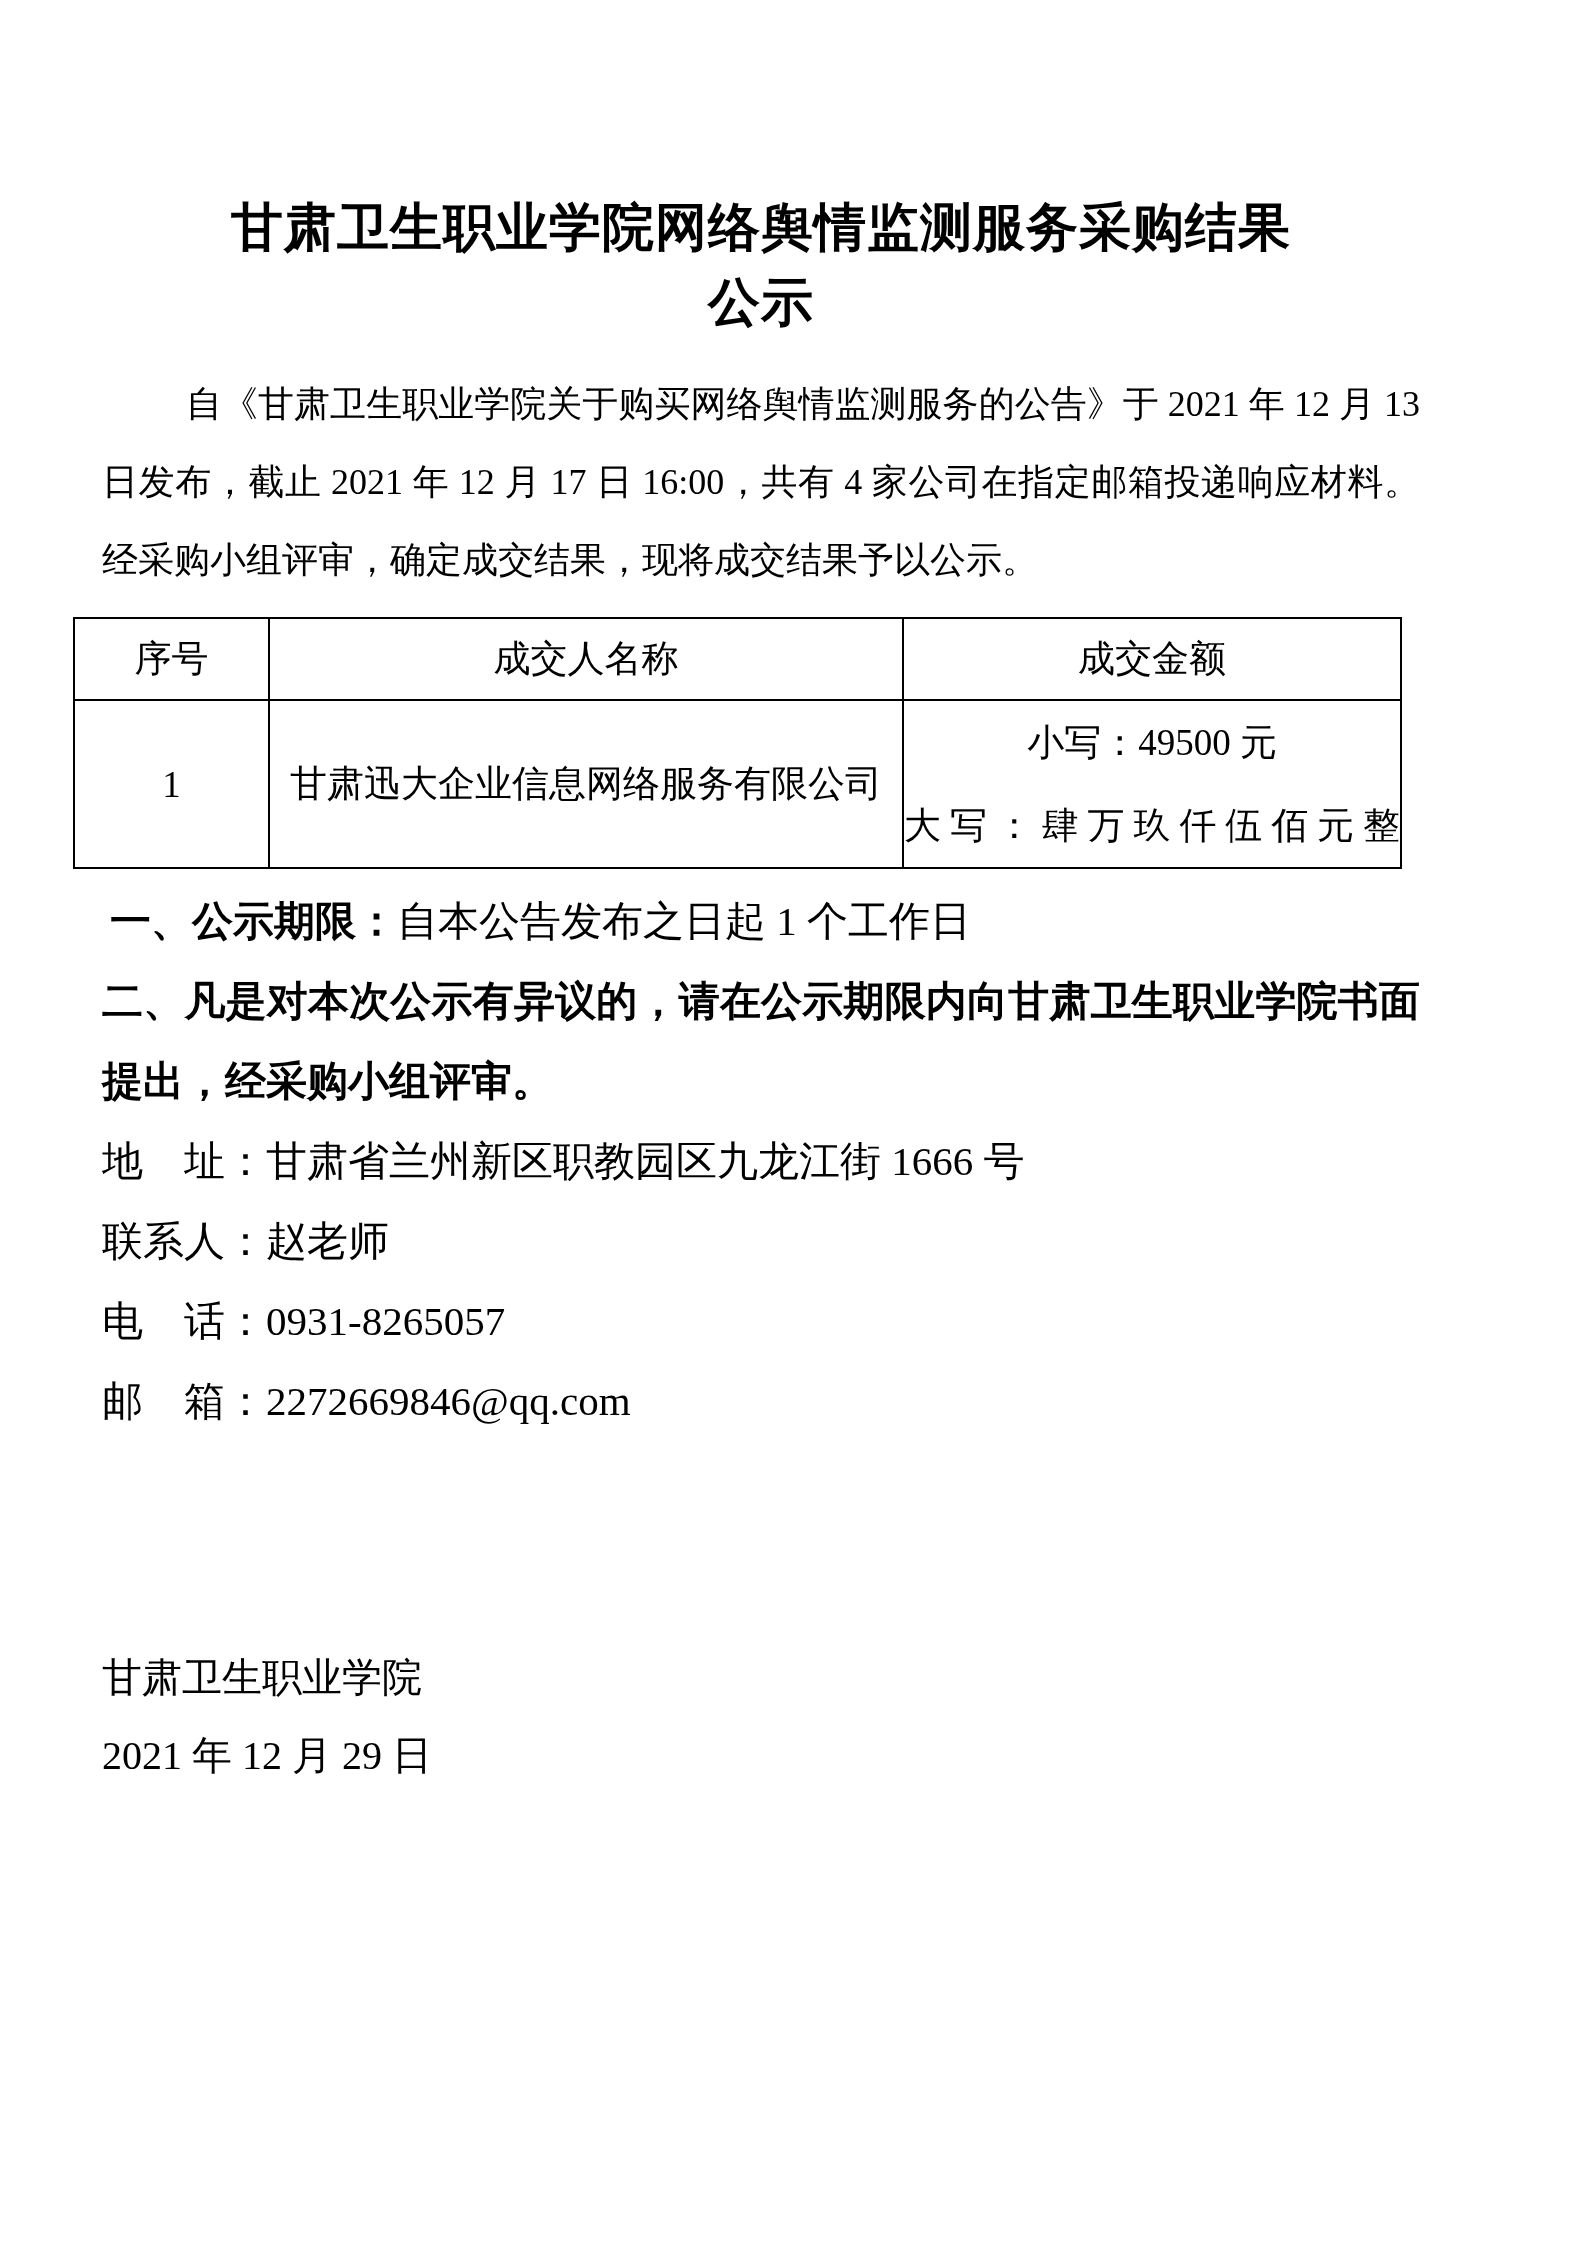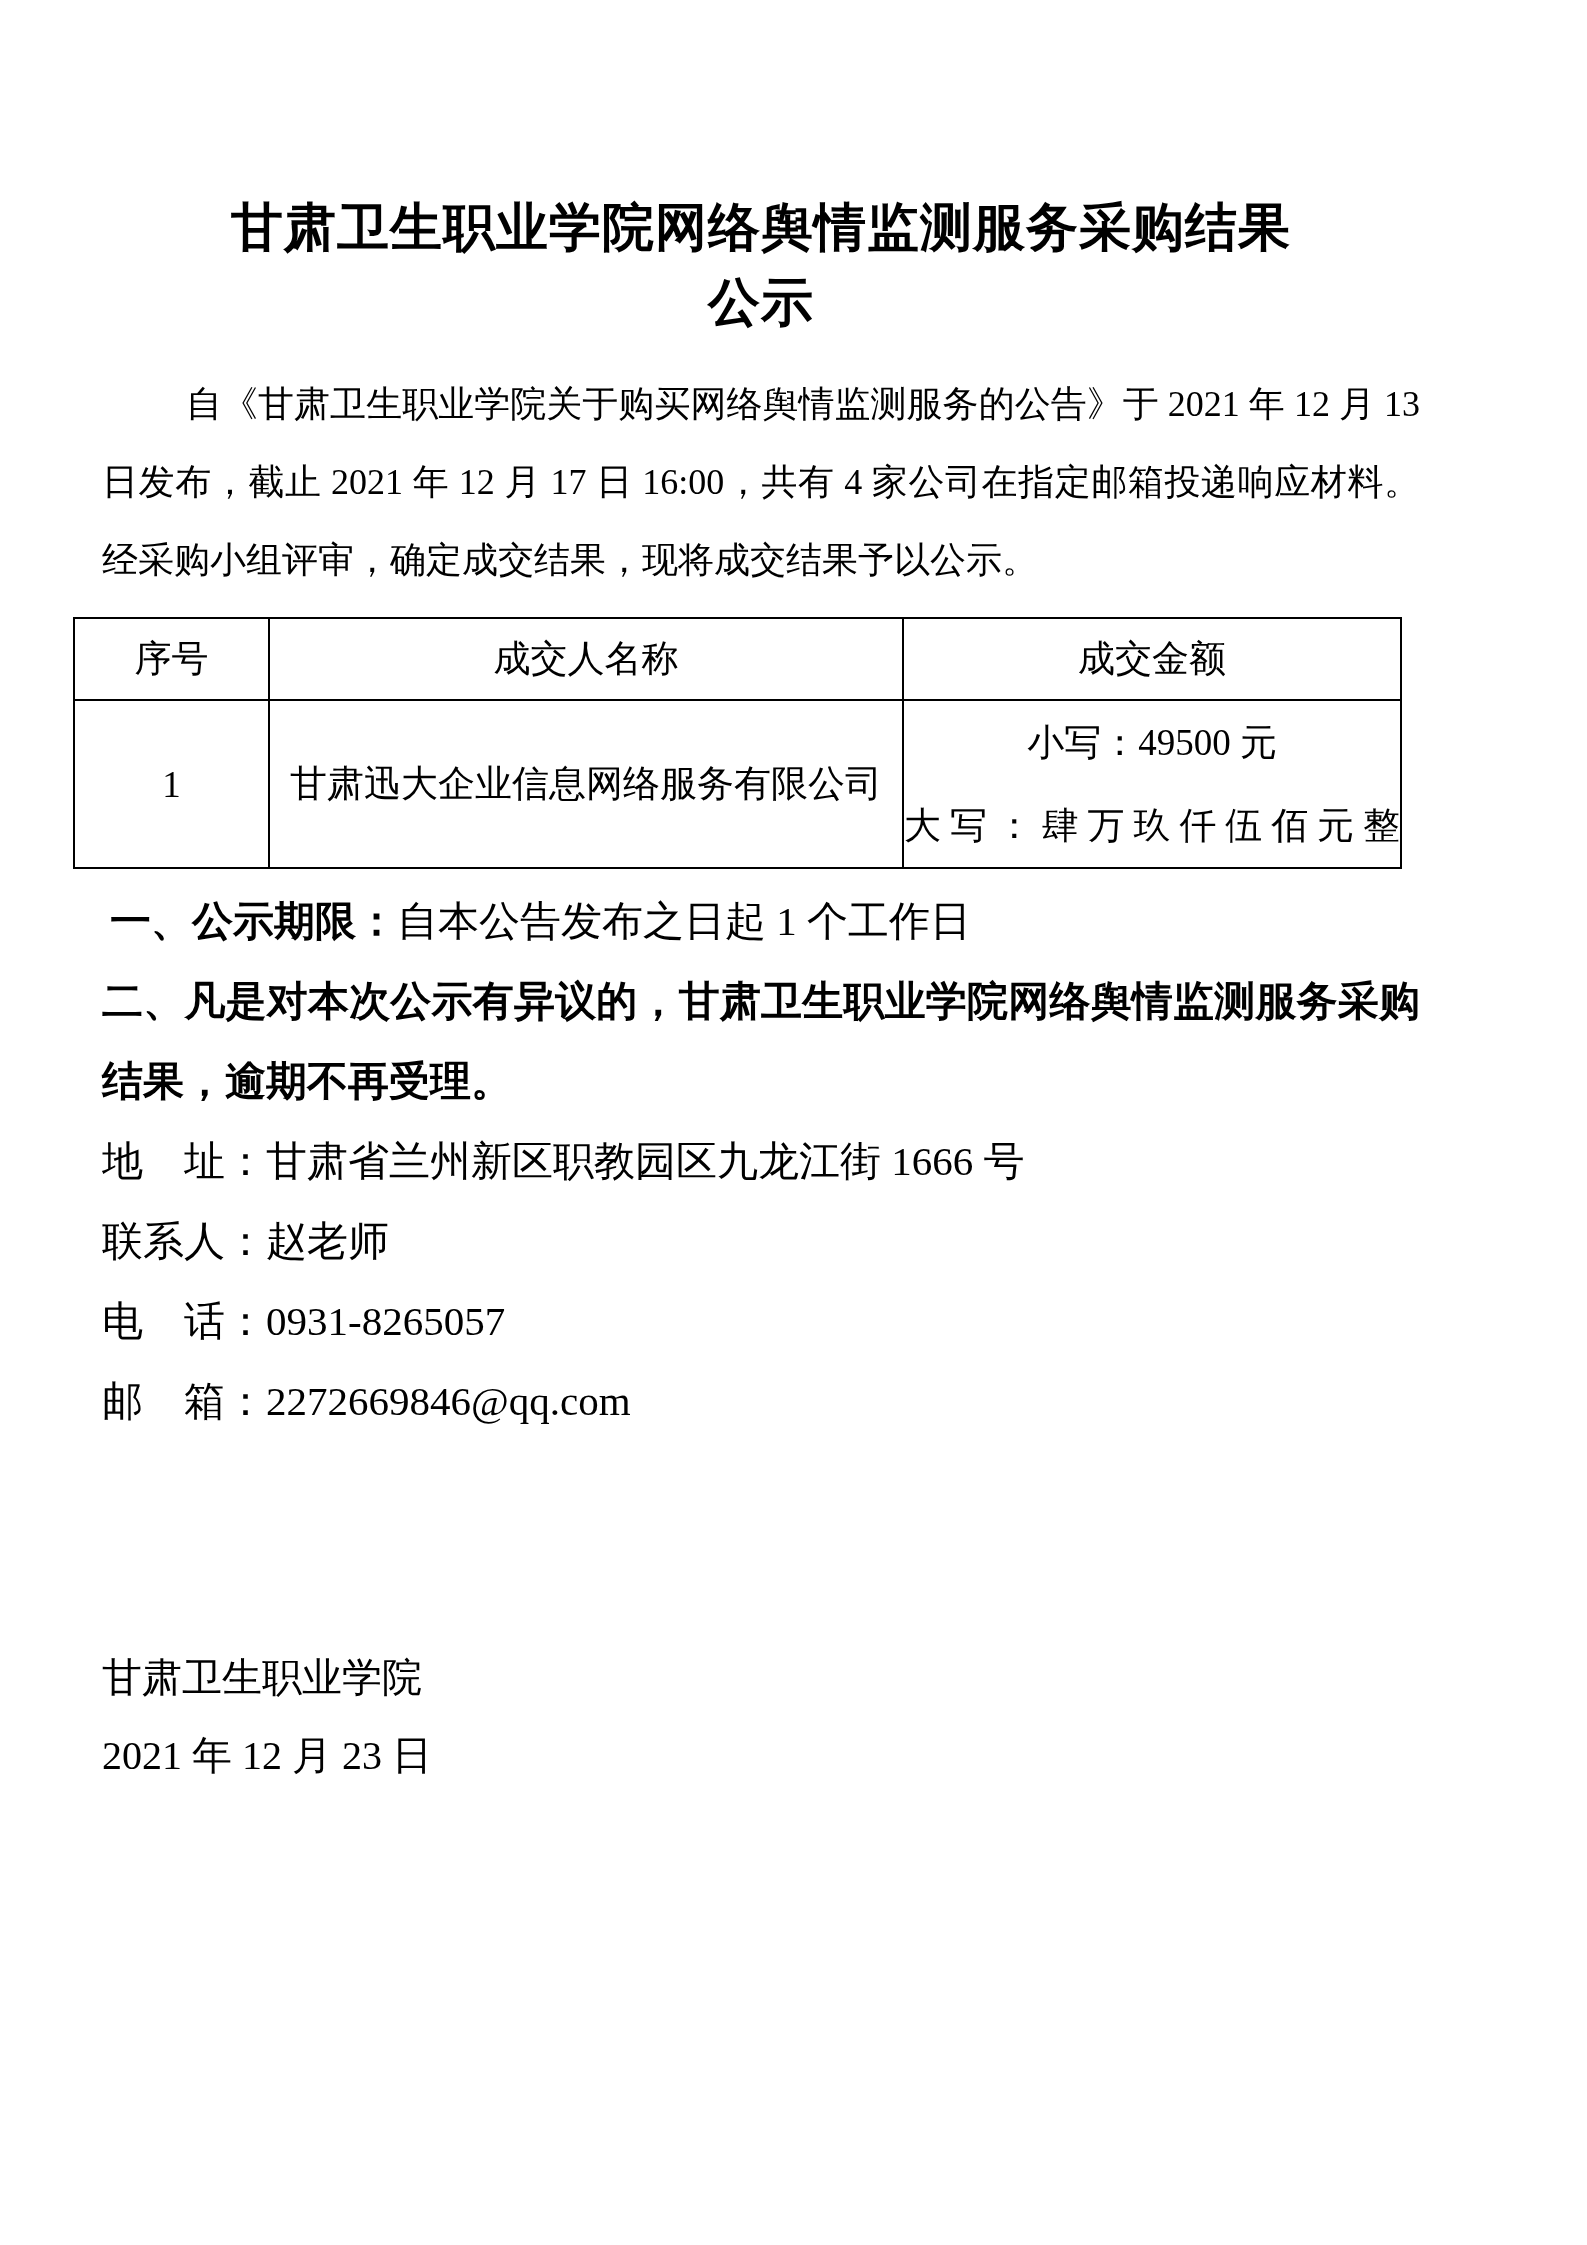--- a/index.html
+++ b/index.html
@@ -103,25 +103,25 @@
         <td class="cell-amount">
           <div class="amount-line amount-numeric">小写：49500 元</div>
           <div class="amount-line amount-words">大写：肆万玖仟伍佰元整</div>
         </td>
       </tr>
     </tbody>
   </table>
 
   <div class="items">
     <p><span class="bold">一、公示期限：</span><span>自本公告发布之日起 1 个工作日</span></p>
-    <p class="bold">二、凡是对本次公示有异议的，甘肃卫生职业学院网络舆情监测服务采购结果，逾期不再受理。</p>
+    <p class="bold">二、凡是对本次公示有异议的，请在公示期限内向甘肃卫生职业学院书面提出，经采购小组评审。</p>
     <p>地　址：甘肃省兰州新区职教园区九龙江街 1666 号</p>
     <p>联系人：赵老师</p>
     <p>电　话：0931-8265057</p>
     <p>邮　箱：2272669846@qq.com</p>
   </div>
 
   <div class="signature">
     <p>甘肃卫生职业学院</p>
-    <p>2021 年 12 月 23 日</p>
+    <p>2021 年 12 月 29 日</p>
   </div>
 
 </div>
 
 </body></html>

